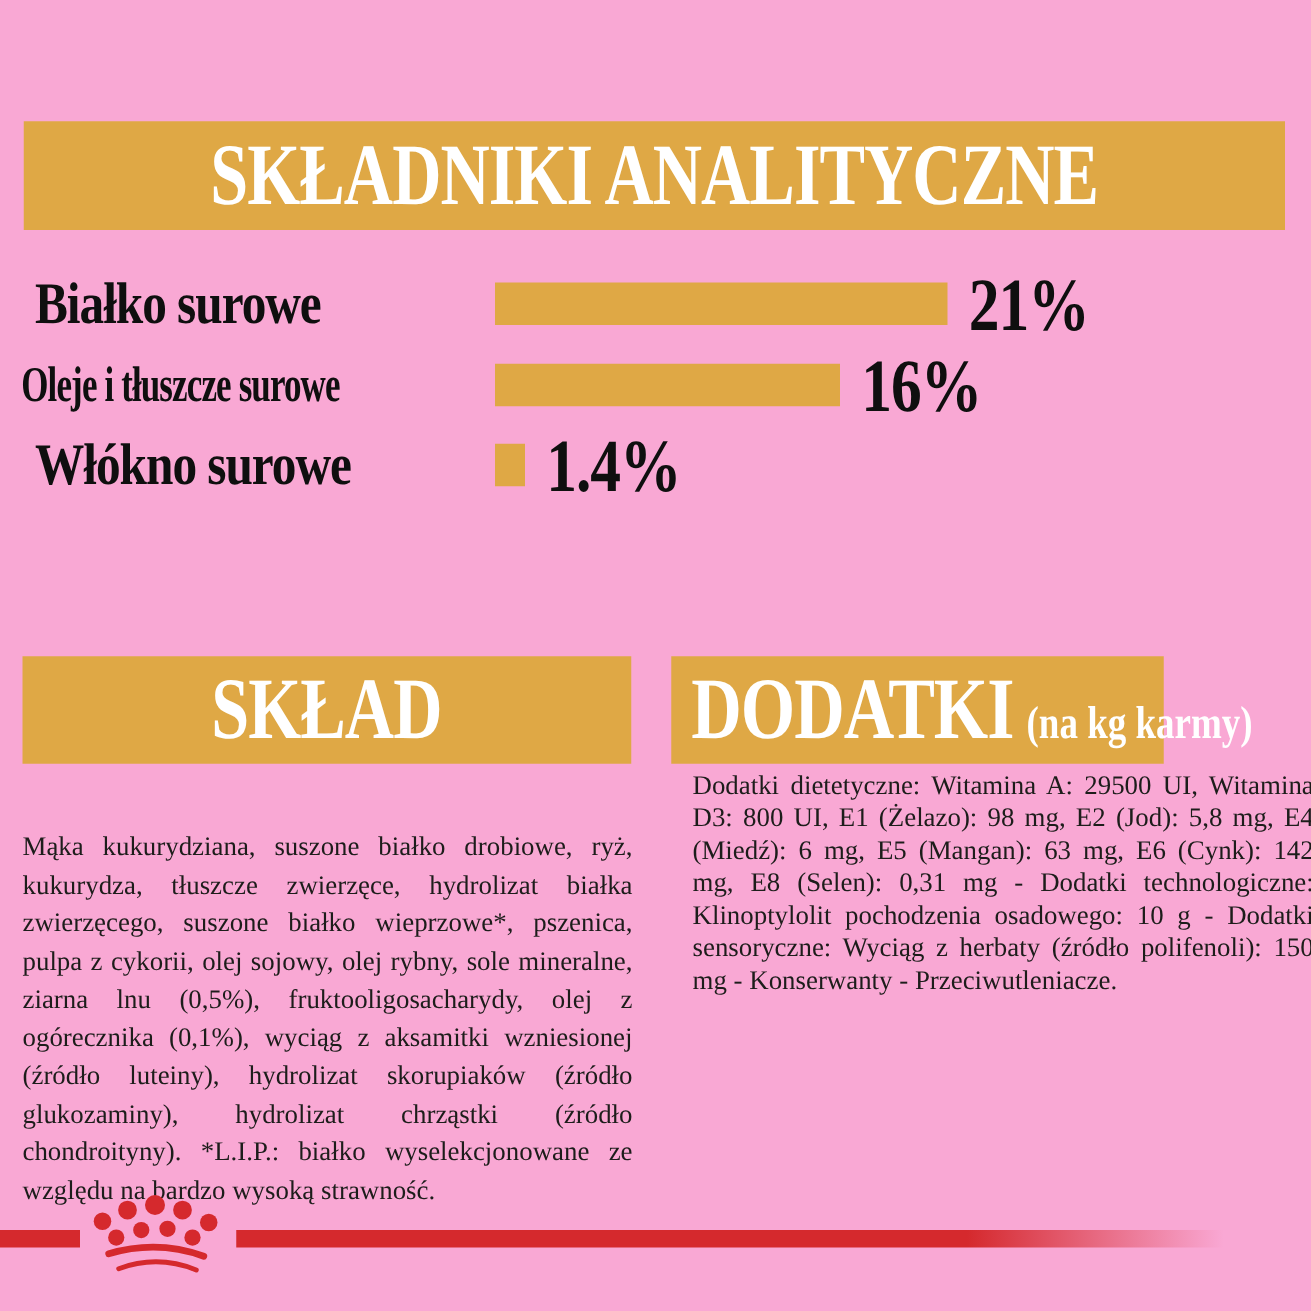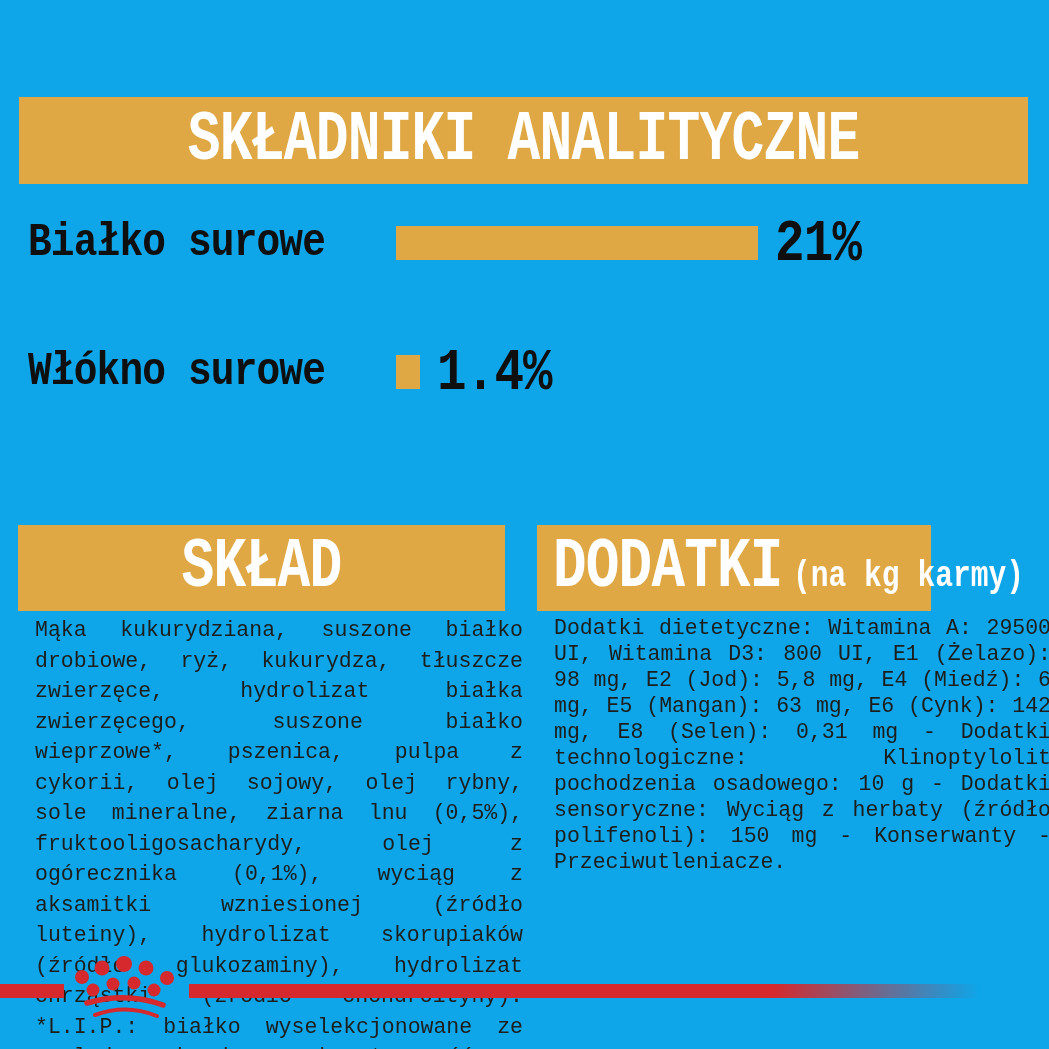--- a/index.html
+++ b/index.html
@@ -1,18 +1,18 @@
 <!DOCTYPE html>
 <html><head>
 <meta charset="utf-8">
 <style>
   html,body { margin:0; padding:0; background:#fff; }
   .page {
-    position:relative; width:1049px; height:1049px; background:#0ea5e9;
-    font-family:Liberation Mono, monospace; overflow:hidden;
+    position:relative; width:1049px; height:1049px; background:#f9a8d4;
+    font-family:Liberation Serif, serif; overflow:hidden;
   }
 
   
   .banner { position:absolute; background:#dfa845; display:flex; align-items:center; }
   .banner-analytical { left:19px; top:97px; width:1009px; height:87px; justify-content:center; }
   .banner-sklad      { left:18px; top:525px; width:487px; height:86px; justify-content:center; }
   .banner-dodatki    { left:537px; top:525px; width:394px; height:86px; padding-left:16px; box-sizing:border-box; }
 
   .banner-text {
     color:#ffffff; font-weight:bold; font-size:70px; line-height:1;
@@ -40,21 +40,21 @@
     position:absolute; top:0; height:44px; line-height:46px;
     font-weight:bold; color:#0f0f0f; font-size:60px; white-space:nowrap;
     transform:scaleX(0.82); transform-origin:left center; letter-spacing:-1px;
   }
 
   
   .body-text {
     position:absolute; top:615px; margin:0; color:#1d1d1b;
     font-size:21.5px; line-height:30.5px; text-align:justify;
   }
-  .body-sklad   { left:35px;  width:488px; }
+  .body-sklad   { left:18px;  width:488px;margin-top:47px; }
   .body-dodatki { left:554px; width:497px; line-height:26px; }
 
   
   .redline-left {
     position:absolute; left:0; top:984px; width:64px; height:14px; background:#d5292d;
   }
   .redline-right {
     position:absolute; left:189px; top:984px; width:790px; height:14px;
     background:linear-gradient(to right, #d5292d 0%, #d5292d 74%, rgba(213,41,45,0) 100%);
   }
@@ -67,20 +67,25 @@
 
   <div class="banner banner-analytical">
     <span class="banner-text">SKŁADNIKI ANALITYCZNE</span>
   </div>
 
   <div class="chart" id="chart">
       <div class="crow" style="top: 221px; text-align: center;">
         <span class="clabel lbl-a" style="left: 28px;">Białko surowe</span>
         <div class="cbar" style="left: 396px; width: 362px;"></div>
         <span class="cvalue" style="left: 775px;">21%</span>
+      </div>
+      <div class="crow" style="top: 286px;">
+        <span class="clabel lbl-b" style="left: 17px;">Oleje i tłuszcze surowe</span>
+        <div class="cbar" style="left: 396px; width: 276px;"></div>
+        <span class="cvalue" style="left: 689px;">16%</span>
       </div>
       <div class="crow" style="top: 350px; text-align: center;">
         <span class="clabel lbl-a" style="left: 28px;">Włókno surowe</span>
         <div class="cbar" style="left: 396px; width: 24px;"></div>
         <span class="cvalue" style="left: 437px;">1.4%</span>
       </div>
     </div>
 
   <div class="banner banner-sklad">
     <span class="banner-text">SKŁAD</span>

